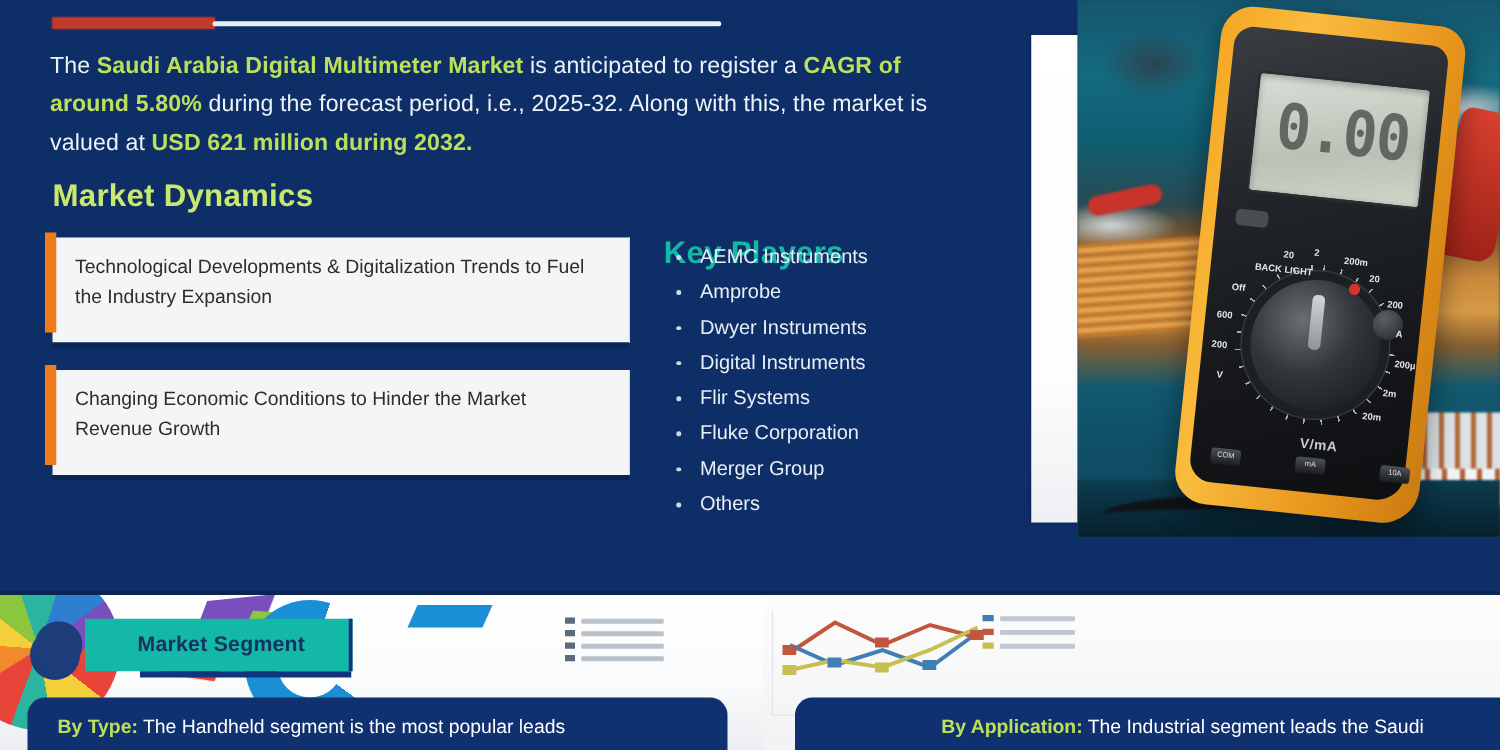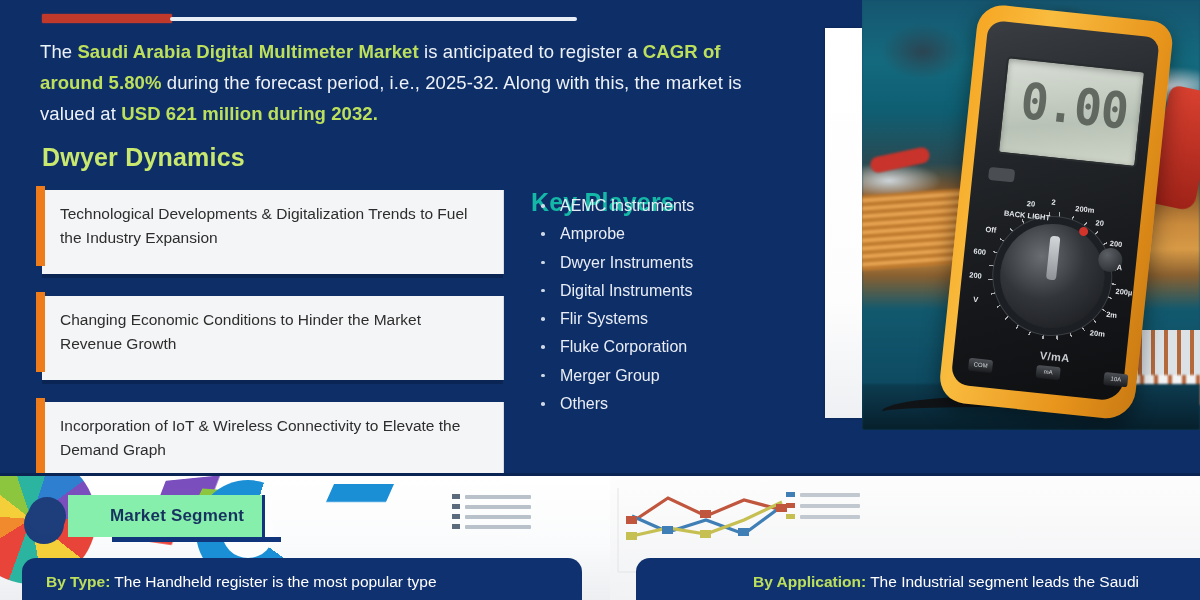--- a/index.html
+++ b/index.html
@@ -304,22 +304,22 @@
     background:linear-gradient(180deg,#fdfdfd,#f1f2f4);
   }
   .lc-svg{ position:absolute; left:0; top:0; }
   .lc-legend{ position:absolute; left:176px; top:16px; }
   .lc-legend .ml{ display:flex; align-items:center; gap:5px; margin-bottom:6px; }
   .lc-legend .sw{ width:9px; height:5px; }
   .lc-legend .tx{ height:4px; width:60px; background:#c2c8cf; border-radius:1px; }
 
   
   .seg-badge{
-    position:absolute; left:68px; top:495px; width:197px; height:42px;
-    background:#86efac;
+    position:absolute; left:68px; top:495px; width:214px; height:42px;
+    background:#14b8a6;
     border-right:3px solid #11357c;
     z-index:6;
   }
   .seg-badge .shadow{
     position:absolute; left:44px; bottom:-5px; width:169px; height:5px;
     background:#11357c;
   }
   .seg-badge .label{
     position:absolute; left:42px; top:11px;
     font-size:17px; font-weight:bold; color:#16325f; letter-spacing:.2px;
@@ -353,37 +353,32 @@
 
     <div class="divider-wrap">
       <div class="divider-red"></div>
       <div class="divider-white"></div>
     </div>
 
     <div class="intro">
       <span>The </span><span class="hl">Saudi Arabia Digital Multimeter Market</span><span> is anticipated to register a </span><span class="hl">CAGR of around 5.80%</span><span> during the forecast period, i.e., 2025-32. Along with this, the market is valued at </span><span class="hl">USD 621 million during 2032.</span>
     </div>
 
-    <div class="h-dyn">Dwyer Dynamics</div>
+    <div class="h-dyn">Market Dynamics</div>
 
     <div class="dyn-list">
       <div class="dyn-card">
         <div class="bar"></div>
         <div class="shadow"></div>
         <p>Technological Developments &amp; Digitalization Trends to Fuel the Industry Expansion</p>
       </div>
       <div class="dyn-card">
         <div class="bar"></div>
         <div class="shadow"></div>
         <p>Changing Economic Conditions to Hinder the Market Revenue Growth</p>
-      </div>
-      <div class="dyn-card">
-        <div class="bar"></div>
-        <div class="shadow"></div>
-        <p>Incorporation of IoT &amp; Wireless Connectivity to Elevate the Demand Graph</p>
       </div>
     </div>
 
     <div class="h-key">Key Players</div>
     <ul class="key-list">
       <li>AEMC Instruments</li>
       <li>Amprobe</li>
       <li>Dwyer Instruments</li>
       <li>Digital Instruments</li>
       <li>Flir Systems</li>
@@ -508,19 +503,19 @@
     </div>
   </div>
 
   <div class="seg-circle"></div>
   <div class="seg-badge">
     <div class="shadow"></div>
     <div class="label">Market Segment</div>
   </div>
 
   <div class="panel panel-left">
-    <p><span class="k">By Type:</span><span> The Handheld register is the most popular type</span></p>
+    <p><span class="k">By Type:</span><span> The Handheld segment is the most popular leads</span></p>
   </div>
   <div class="panel panel-right">
     <p><span class="k">By Application:</span><span> The Industrial segment leads the Saudi</span></p>
   </div>
 
 </div>
 
 </body></html>

